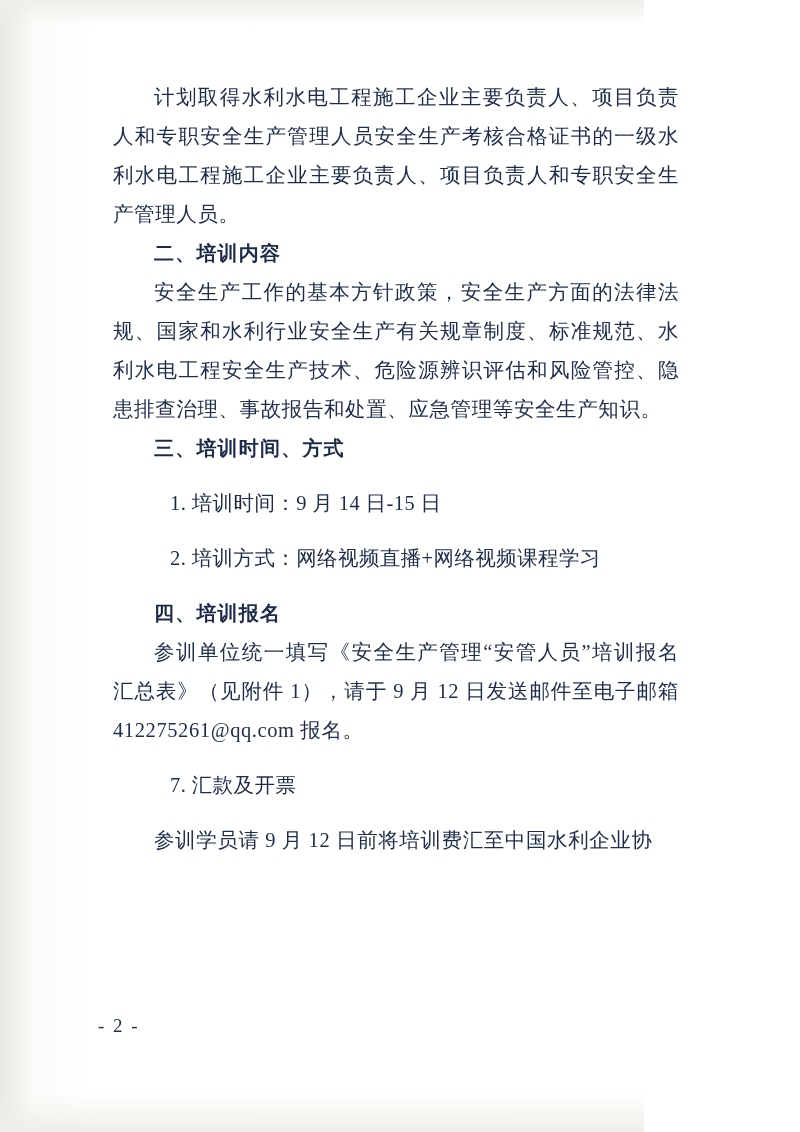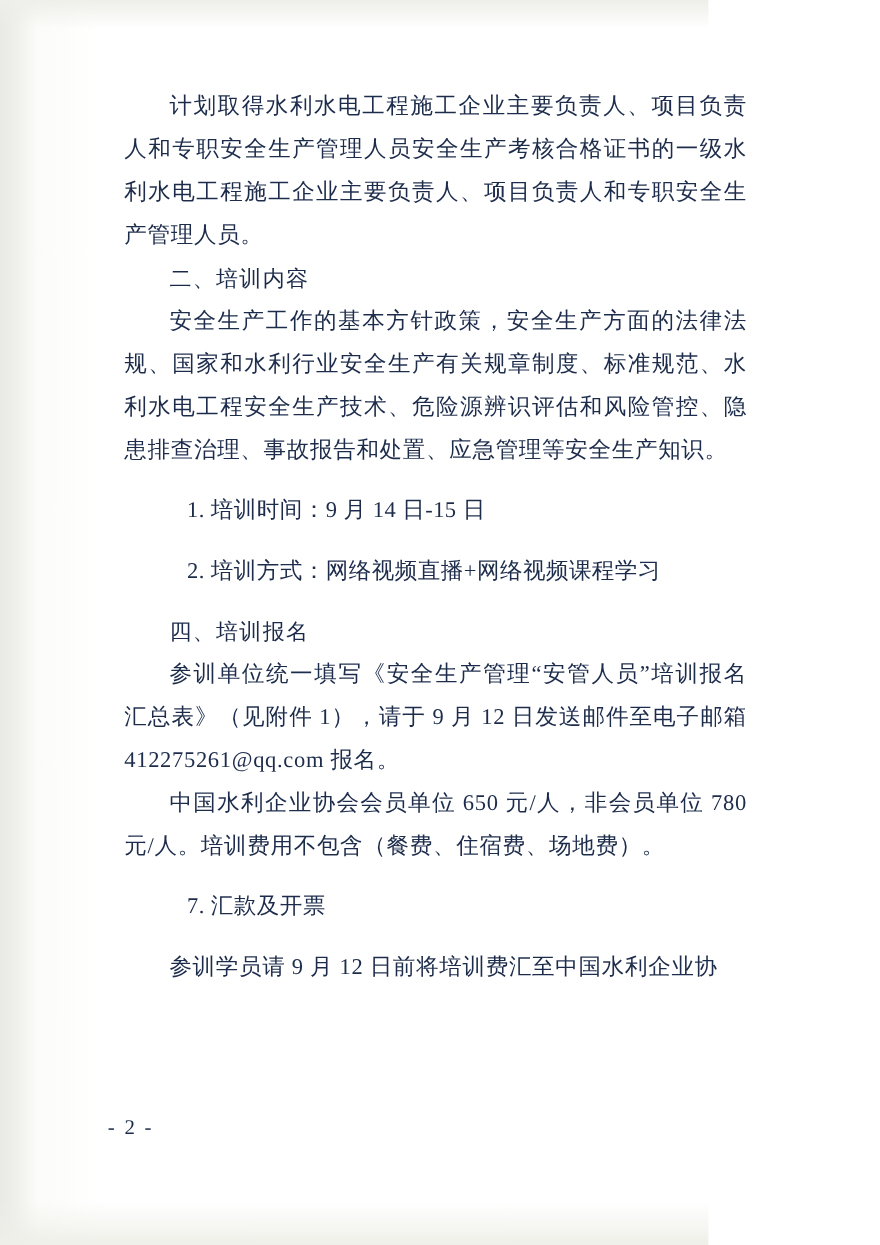--- a/index.html
+++ b/index.html
@@ -56,21 +56,21 @@
     text-align: justify;
     text-justify: inter-ideograph;
     margin: 0 0 0 0;
     color: #1d2c4b;
   }
   .para.indent {
     text-indent: 41px;
   }
   .heading {
     font-family: "DejaVu Sans", "Liberation Sans", sans-serif;
-    font-weight: normal;
+    font-weight: bold;
     font-size: 20px;
     line-height: 39px;
     letter-spacing: 1.2px;
     text-indent: 41px;
     color: #1b2a49;
     margin: 0;
   }
   .sub {
     font-size: 20.5px;
     line-height: 39px;
@@ -98,32 +98,32 @@
   <div class="scan-edge-bottom"></div>
 
   <div class="content">
 
     <p class="para indent">计划取得水利水电工程施工企业主要负责人、项目负责人和专职安全生产管理人员安全生产考核合格证书的一级水利水电工程施工企业主要负责人、项目负责人和专职安全生产管理人员。</p>
 
     <p class="heading">二、培训内容</p>
 
     <p class="para indent">安全生产工作的基本方针政策，安全生产方面的法律法规、国家和水利行业安全生产有关规章制度、标准规范、水利水电工程安全生产技术、危险源辨识评估和风险管控、隐患排查治理、事故报告和处置、应急管理等安全生产知识。</p>
 
+    <p class="heading">三、培训时间、方式</p>
 
     <p class="sub">1. 培训时间：9 月 14 日-15 日</p>
 
     <p class="sub">2. 培训方式：网络视频直播+网络视频课程学习</p>
 
     <p class="heading">四、培训报名</p>
 
     <p class="para indent">参训单位统一填写《安全生产管理“安管人员”培训报名汇总表》（见附件 1），请于 9 月 12 日发送邮件至电子邮箱 412275261@qq.com 报名。</p>
 
 
 
-    <p class="para indent">中国水利企业协会会员单位 650 元/人，非会员单位 780 元/人。培训费用不包含（餐费、住宿费、场地费）。</p>
 
     <p class="sub">7. 汇款及开票</p>
 
     <p class="para indent">参训学员请 9 月 12 日前将培训费汇至中国水利企业协</p>
 
   </div>
 
   <div class="pagenum">- 2 -</div>
 </div>
 

